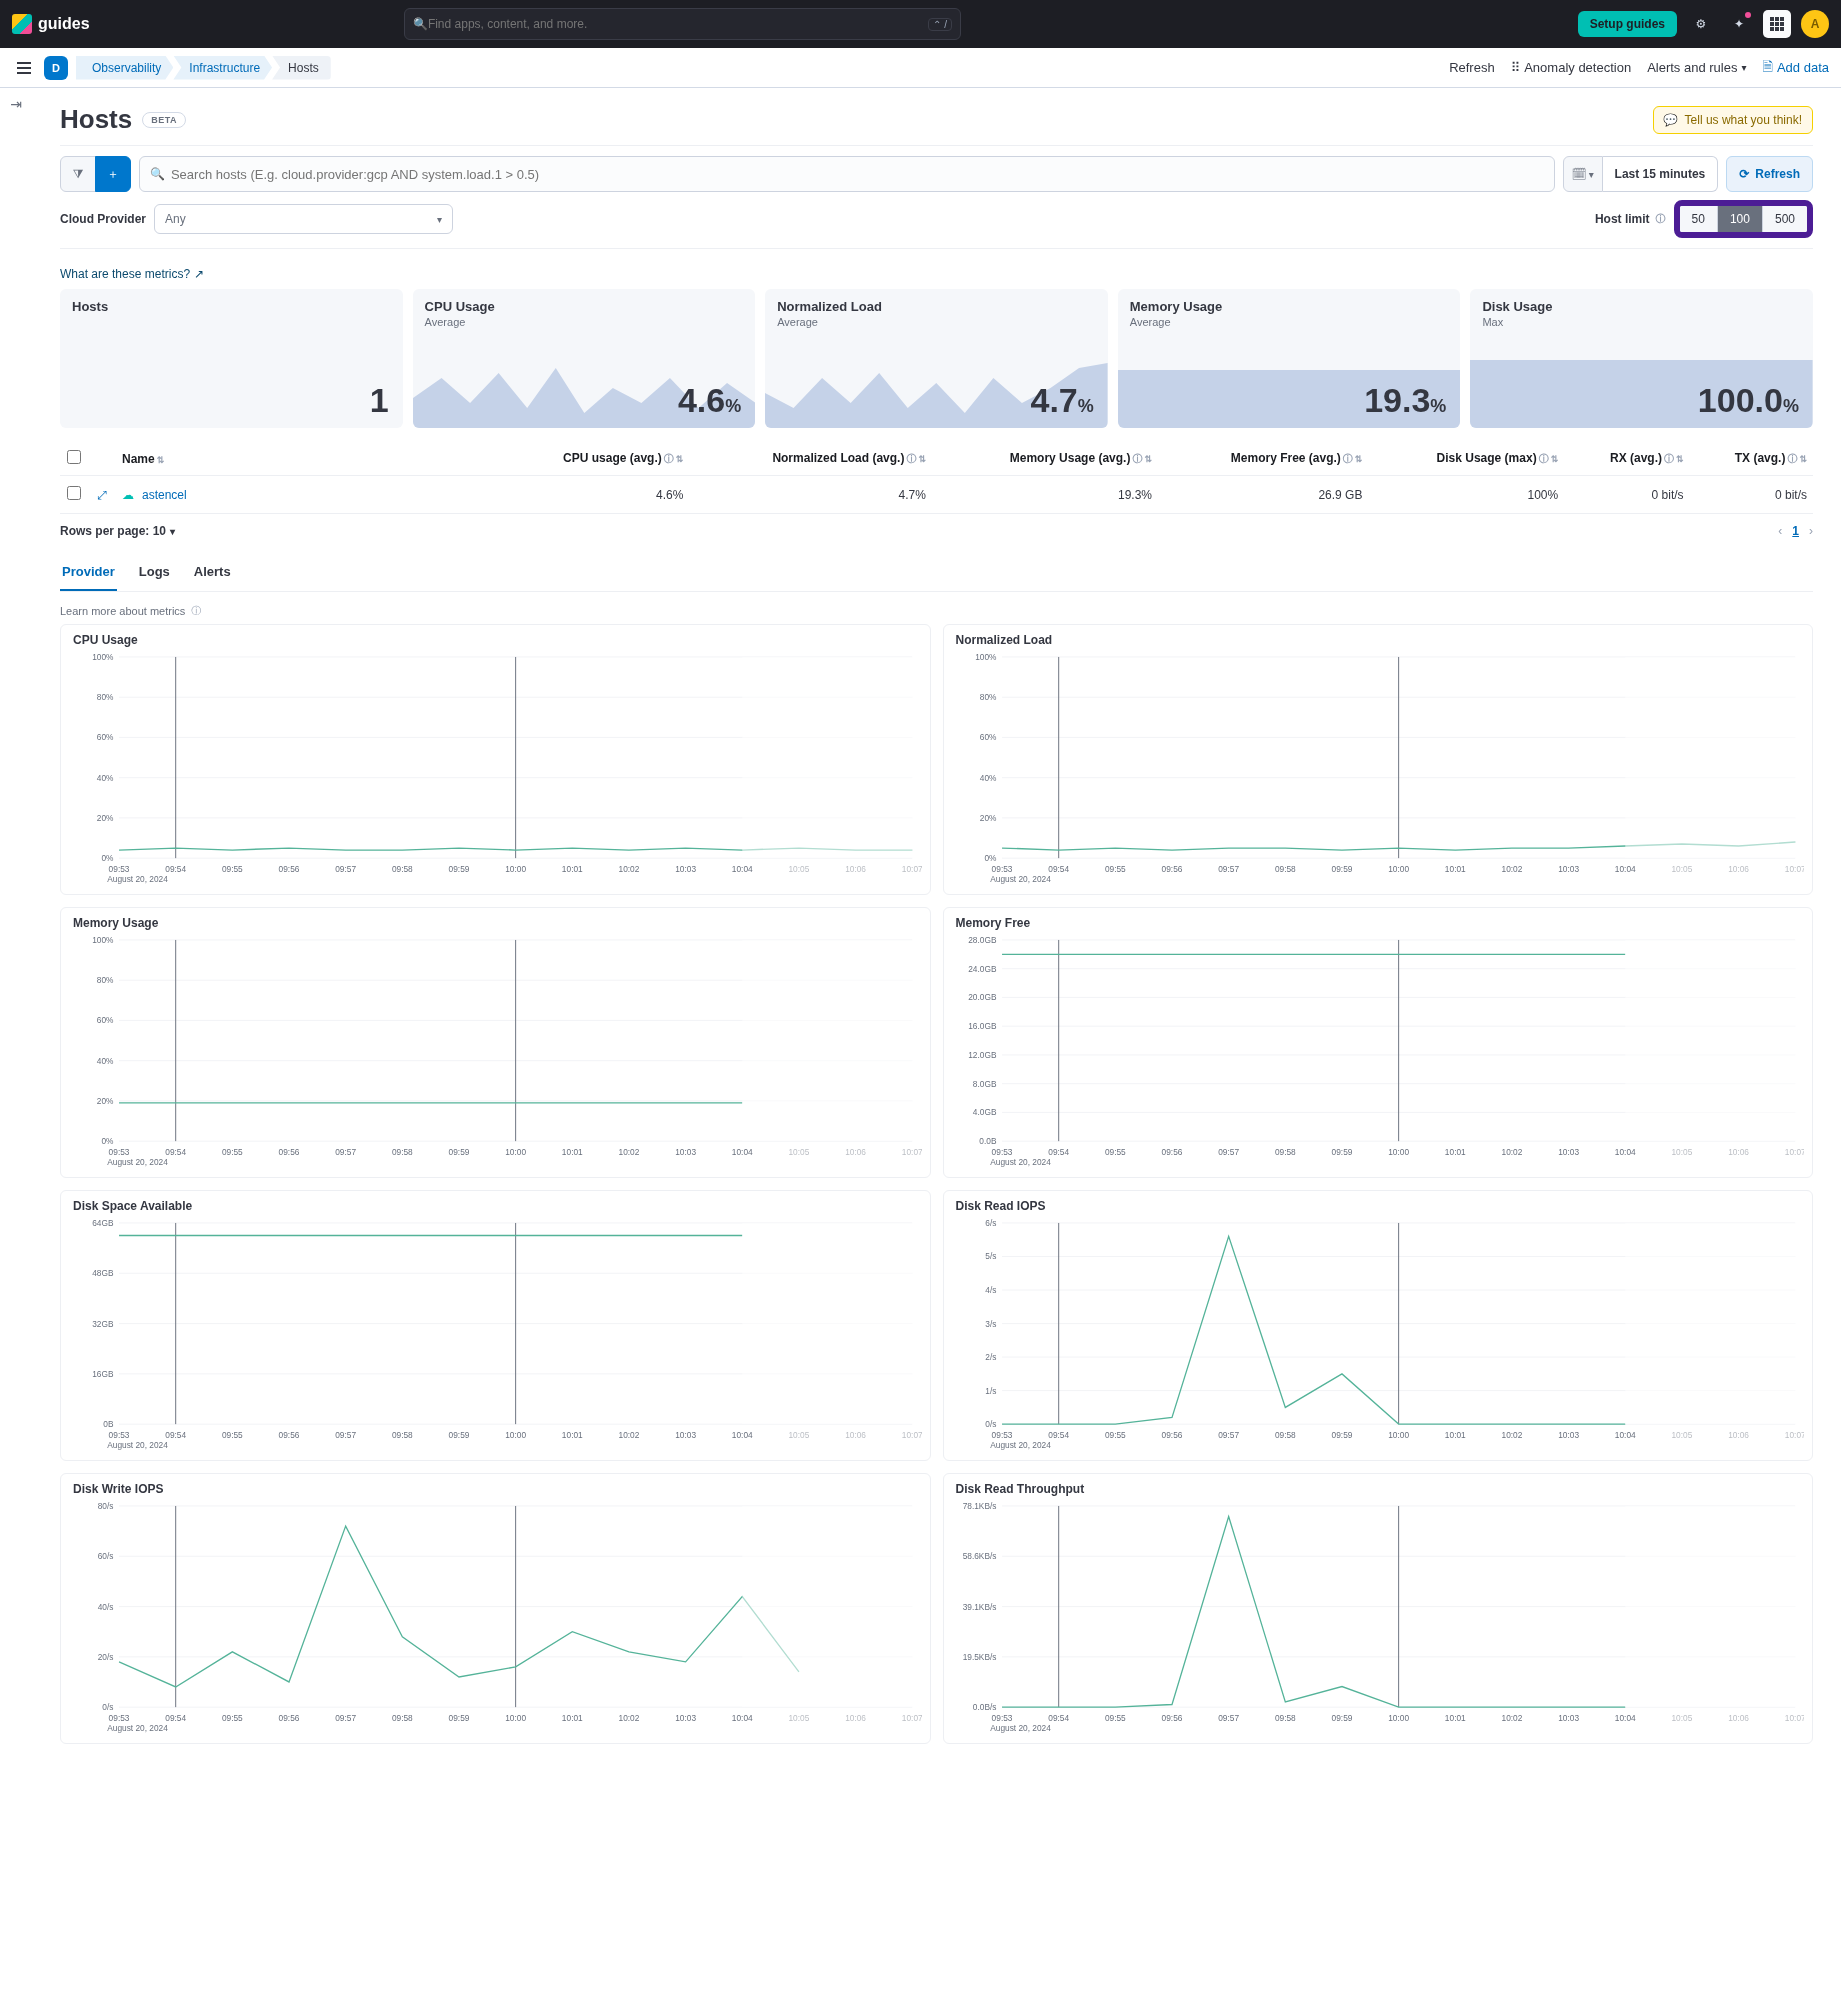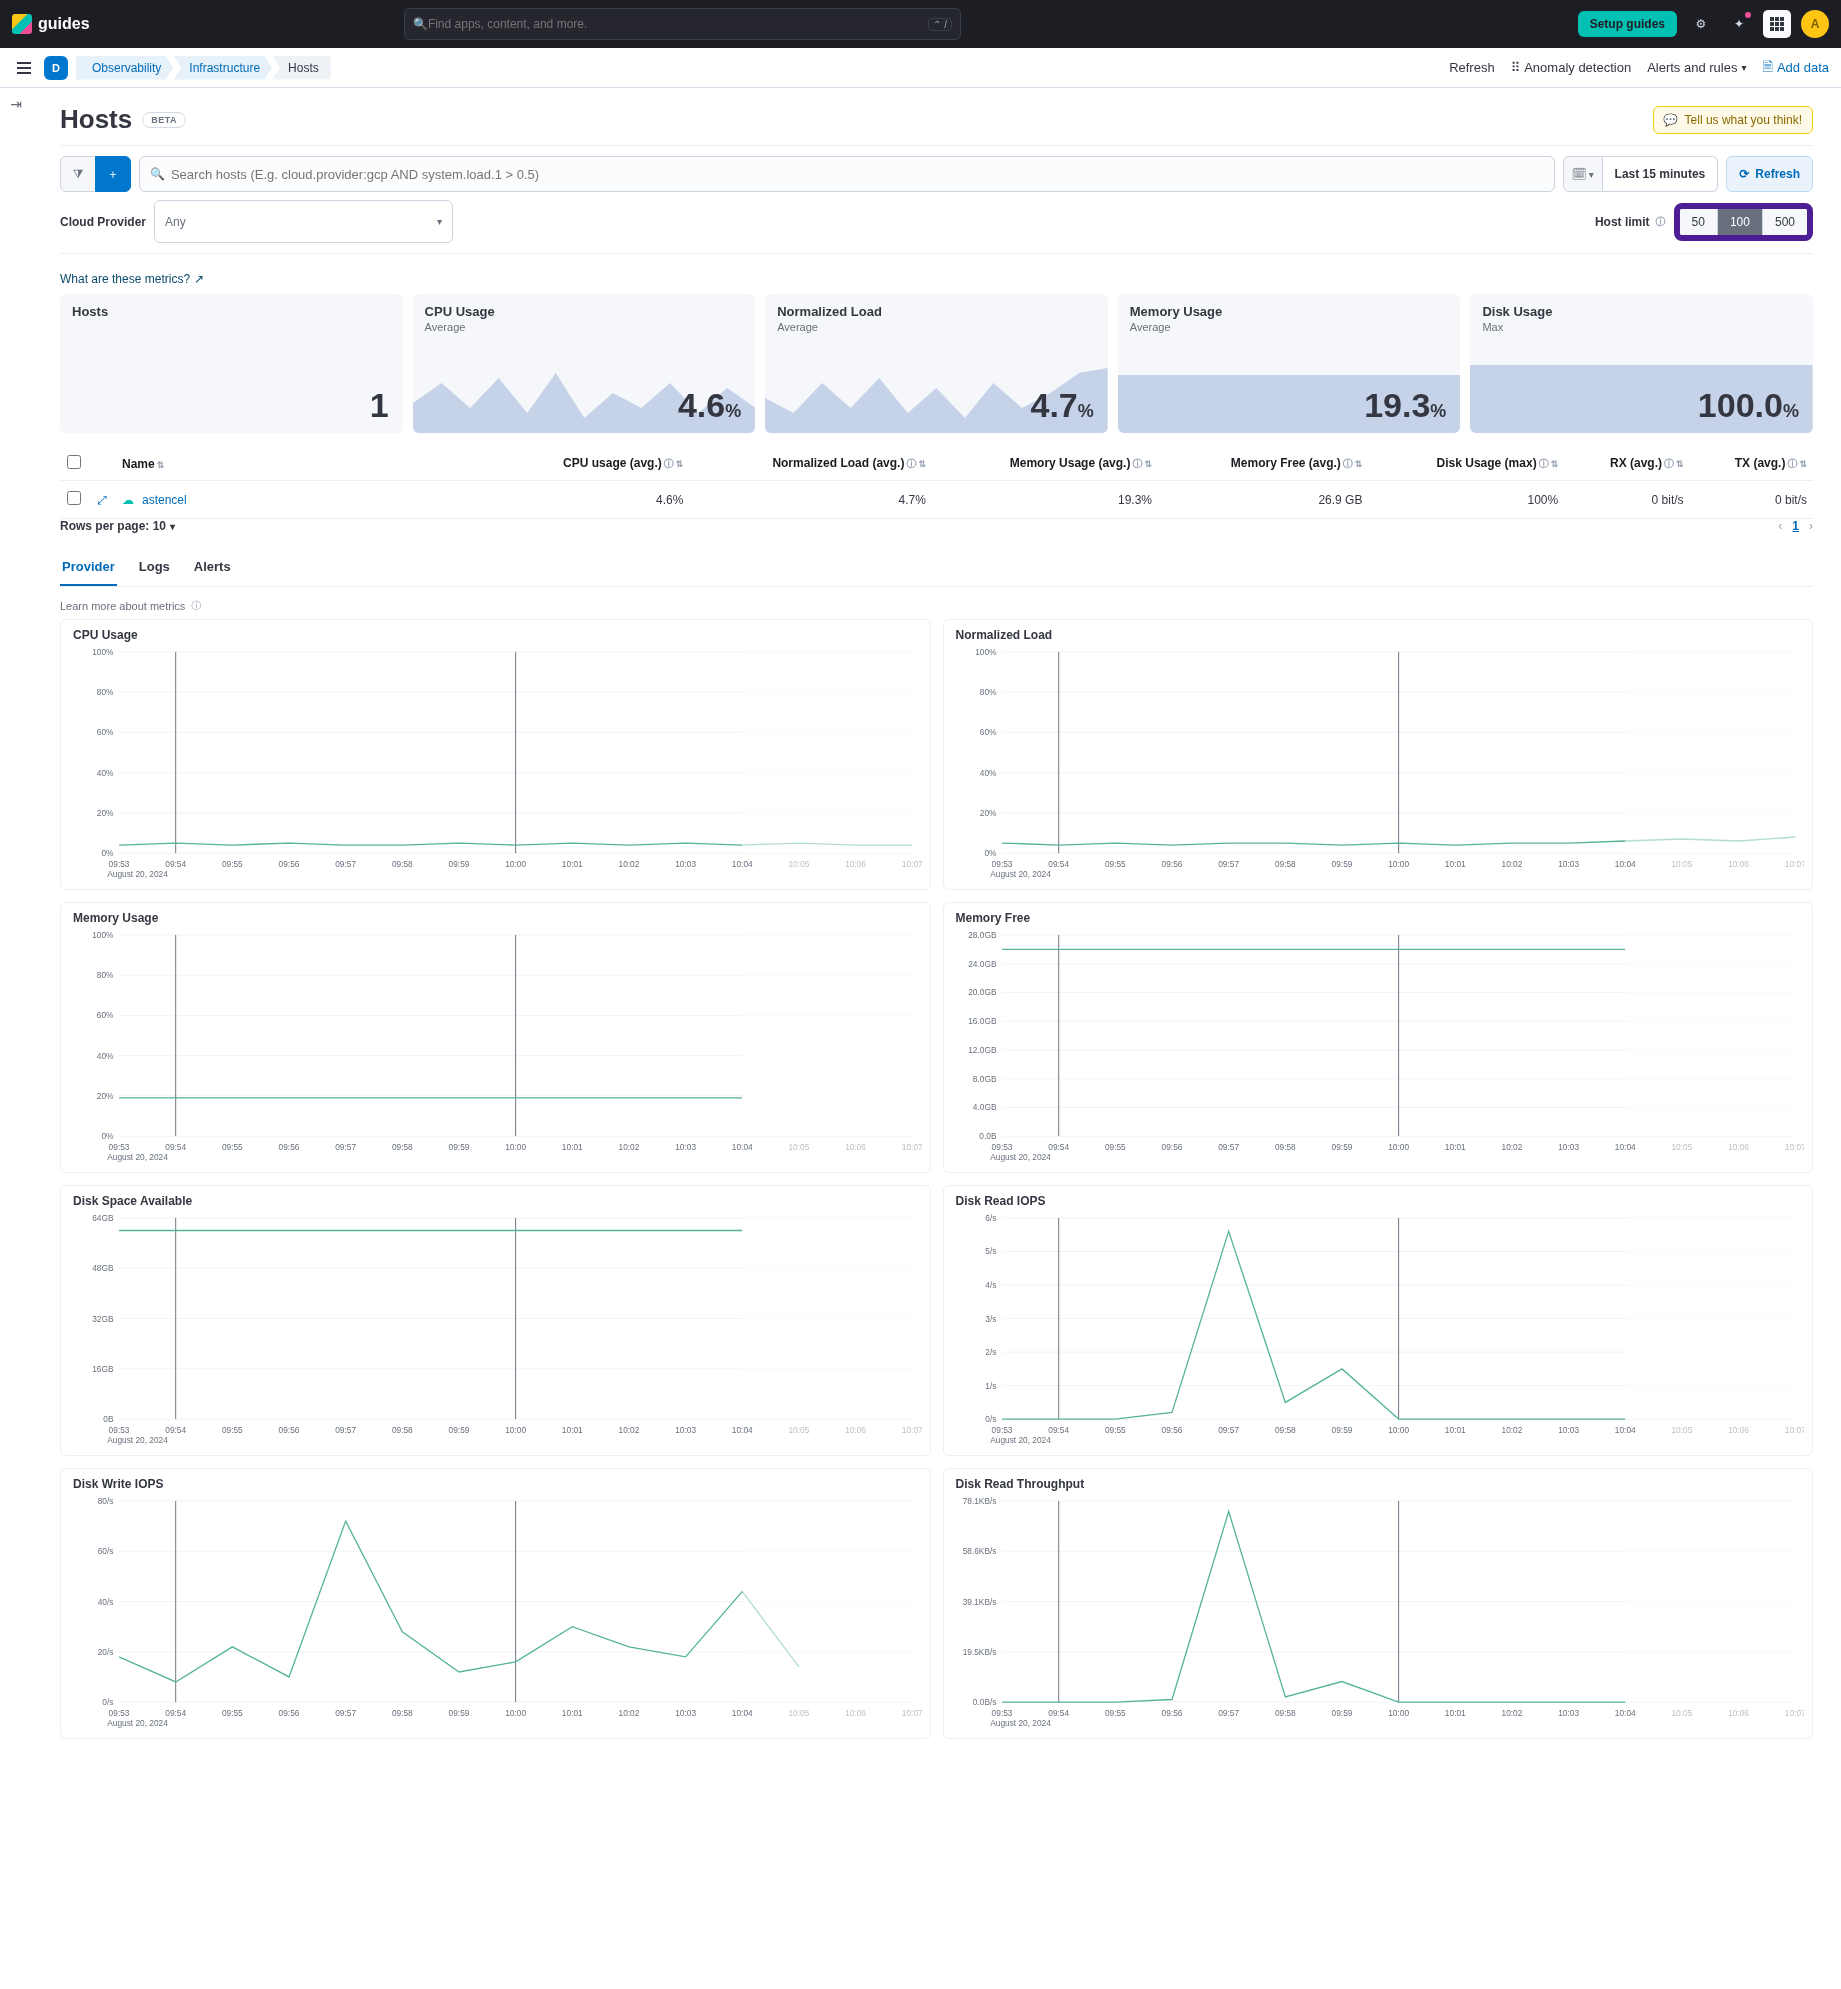--- a/index.html
+++ b/index.html
@@ -49,21 +49,21 @@
 .btn-sm.plus{width:36px;border-radius:0 6px 6px 0;background:#07c;color:#fff;border-color:#07c;margin-left:-1px}
 .query{flex:1;display:flex;align-items:center;border:1px solid #cdd3df;border-radius:6px;height:36px;padding:0 10px;gap:6px;color:#98a2b3;background:#fbfcfd}
 .query input{flex:1;border:0;outline:none;font-size:13px;background:transparent}
 .date-group{display:flex;align-items:center;gap:0}
 .date-cal{height:36px;width:40px;border:1px solid #cdd3df;border-radius:6px 0 0 6px;display:flex;align-items:center;justify-content:center;background:#f5f7fa;color:#69707d;gap:2px}
 .date-txt{height:36px;border:1px solid #cdd3df;border-left:0;border-radius:0 6px 6px 0;padding:0 12px;display:flex;align-items:center;font-weight:700;background:#fff}
 .refresh{height:36px;border:1px solid #bcd9f2;background:#eaf2fb;color:#006bb8;border-radius:6px;padding:0 12px;display:flex;align-items:center;gap:6px;font-weight:600}
 
 .row2{display:flex;align-items:center;margin-top:6px}
 .lbl{font-weight:700;font-size:12px;margin-right:8px}
-.select{height:43px;border:1px solid #cdd3df;border-radius:6px;padding:0 28px 0 10px;min-width:299px;display:flex;align-items:center;color:#69707d;background:#fff;position:relative}
+.select{height:30px;border:1px solid #cdd3df;border-radius:6px;padding:0 28px 0 10px;min-width:299px;display:flex;align-items:center;color:#69707d;background:#fff;position:relative}
 .select::after{content:"▾";position:absolute;right:10px;color:#69707d;font-size:10px}
 .hostlimit{margin-left:auto;display:flex;align-items:center;gap:8px}
 .hostlimit .hl-lbl{font-weight:700;font-size:12px;display:flex;align-items:center;gap:4px}
 .pillset{display:flex;border:6px solid #4c1d95;border-radius:8px;overflow:hidden}
 .pill{padding:6px 12px;font-size:12px;background:#f5f7fa}
 .pill.active{background:#69707d;color:#fff}
 .pill+.pill{border-left:1px solid #cdd3df}
 
 .metrics-link{color:#0c4a6e;font-size:12px;margin:18px 0 8px;display:flex;align-items:center;gap:4px}
 
@@ -78,21 +78,21 @@
 .tbl{margin-top:14px;width:100%;border-collapse:collapse;font-size:12px}
 .tbl th{font-weight:600;text-align:right;padding:8px 6px;border-bottom:1px solid #edeff3;color:#1a1c21;white-space:nowrap}
 .tbl th:first-child,.tbl td:first-child{width:28px;text-align:center}
 .tbl th:nth-child(2),.tbl td:nth-child(2){width:28px;text-align:center}
 .tbl th:nth-child(3),.tbl td:nth-child(3){text-align:left;min-width:259px}
 .tbl td{padding:10px 6px;text-align:right;border-bottom:1px solid #edeff3}
 .hostname{color:#006bb8;display:flex;align-items:center;gap:6px}
 .cloud-ico{width:14px;height:14px;display:inline-block;color:#00bfb3}
 .sort{font-size:9px;color:#98a2b3;margin-left:2px}
 .info-ico{font-size:10px;color:#98a2b3;margin-left:2px}
-.pager{display:flex;align-items:center;gap:6px;font-size:12px}
+.pager{display:flex;align-items:center;margin-top:10px;gap:6px;font-size:12px}
 .pager .left{display:flex;align-items:center;gap:4px;font-weight:600}
 .pager .right{margin-left:auto;display:flex;align-items:center;gap:10px;color:#98a2b3}
 .pager .pg{color:#006bb8;font-weight:700;text-decoration:underline}
 
 .tabs{display:flex;gap:20px;margin-top:16px;border-bottom:1px solid #edeff3}
 .tab{padding:10px 2px;font-weight:700;font-size:13px;color:#343741;border-bottom:2px solid transparent;cursor:pointer}
 .tab.active{color:#006bb8;border-bottom-color:#006bb8}
 .learn{font-size:11px;color:#69707d;display:flex;align-items:center;gap:4px;margin:12px 0 6px}
 
 .charts{display:grid;grid-template-columns:1fr 1fr;gap:12px}

